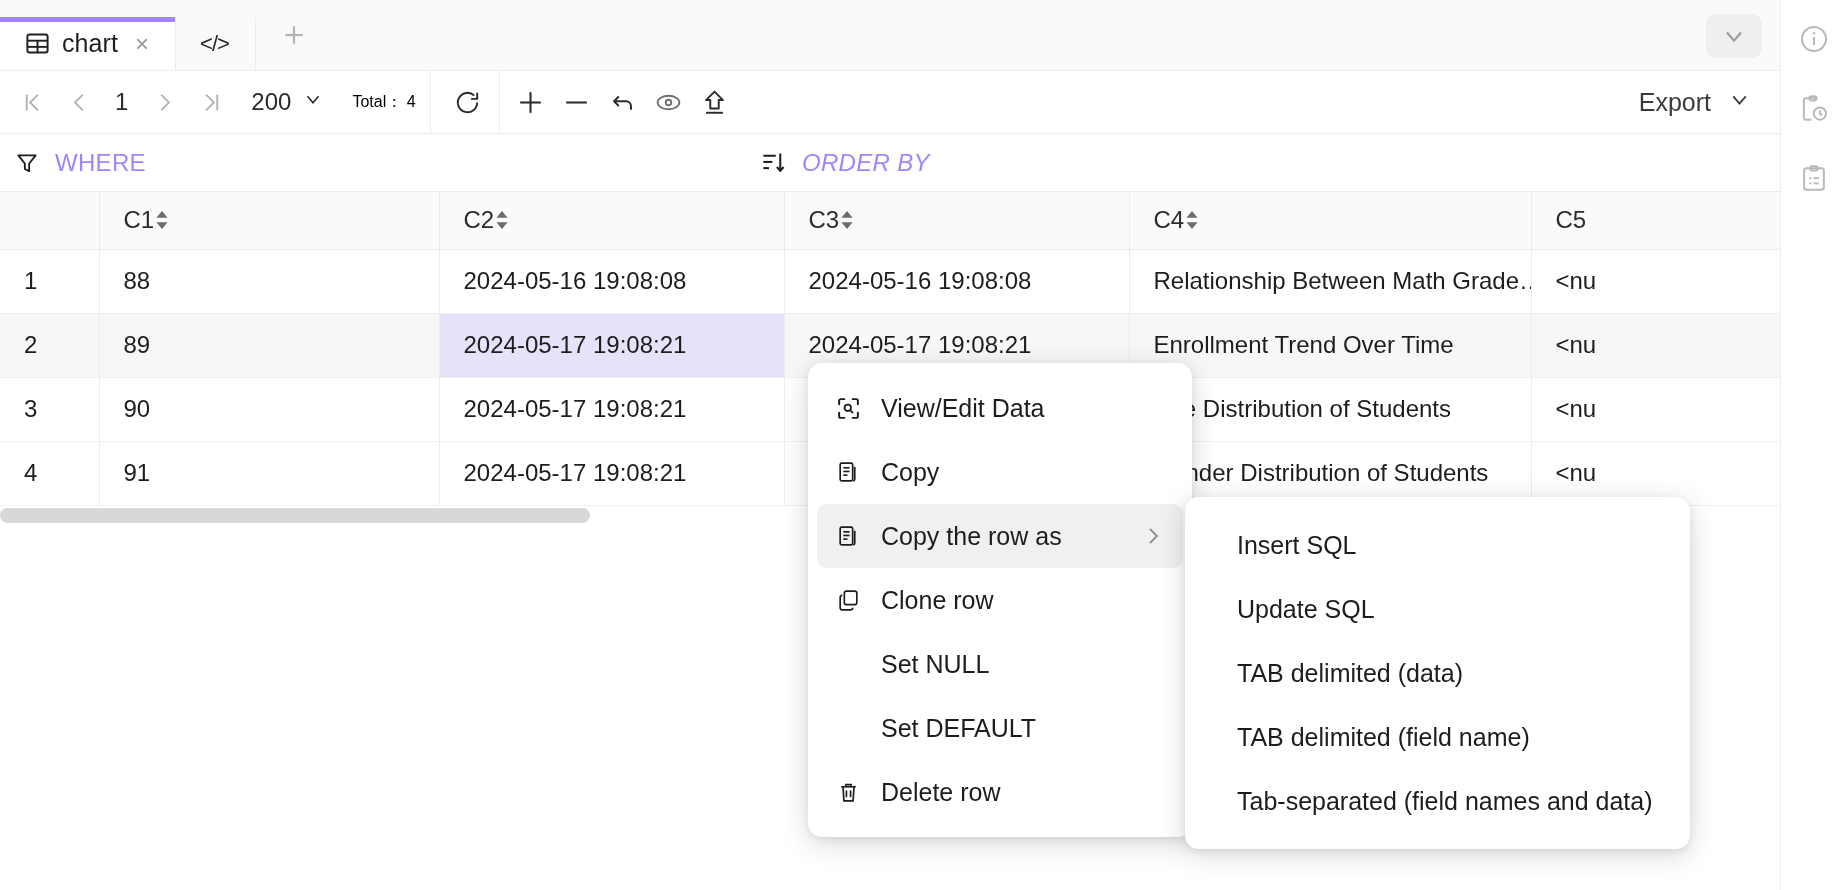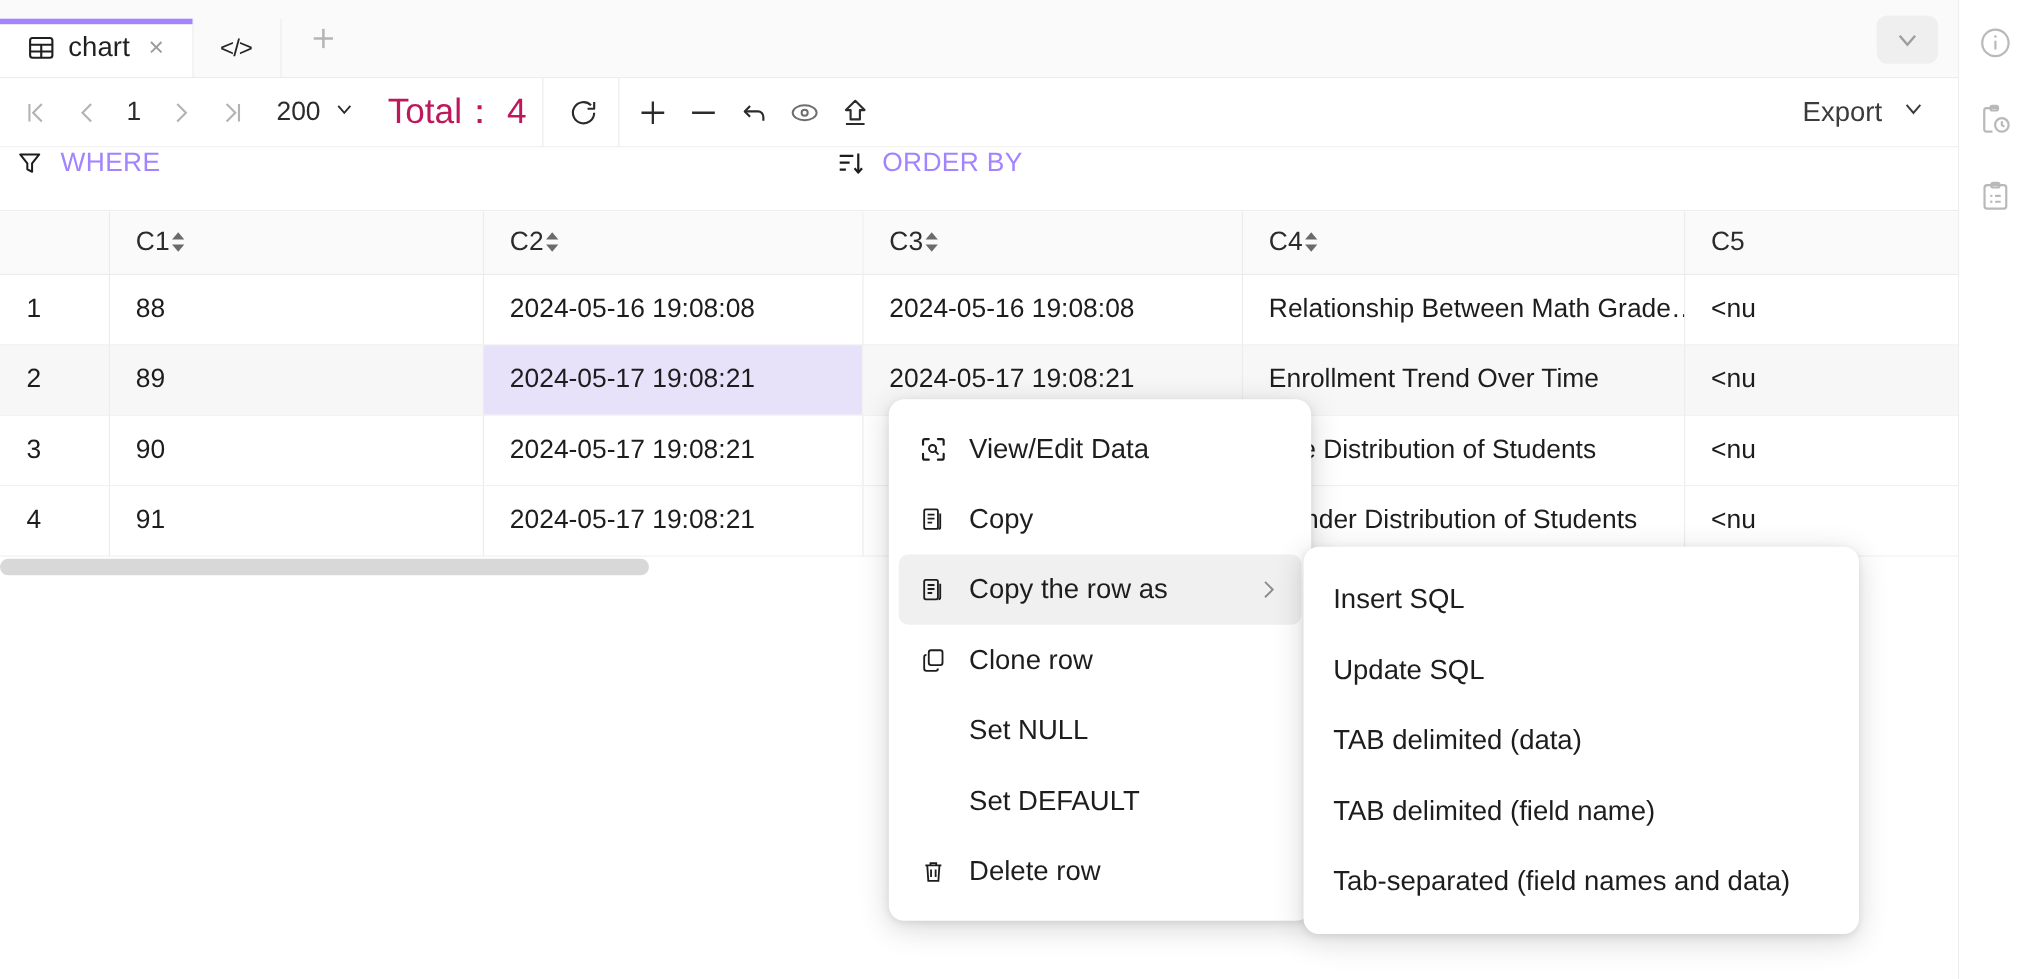--- a/index.html
+++ b/index.html
@@ -153,21 +153,21 @@
     text-align: center;
     cursor: text;
   }
   .tb-select {
     display: flex; align-items: center; gap: 11px;
     font-size: 24px; color: #2b2b2b;
     margin-left: 18px;
     cursor: pointer;
   }
   .tb-total {
-    font-size: 32px; color: #be185d;
+    font-size: 16px; color: #000000;
     margin-left: 28px;
     white-space: nowrap;
   }
   .tb-divider {
     width: 1px;
     height: 63px;
     background: #ececec;
     margin: 0 14px;
   }
   .tb-divider.tight { margin: 0 8px; }
@@ -178,33 +178,33 @@
     padding-right: 28px;
     cursor: pointer;
   }
 
   
   .filterbar {
     height: 58px;
     min-height: 58px;
     border-bottom: 1px solid #ececec;
     display: flex;
-    align-items: flex-start;
+    align-items: center;
     background: #ffffff;
     position: relative;
   }
   .filter-chip {
     display: flex;
     align-items: center;
     gap: 15px;
     cursor: pointer;
     user-select: none;
   }
   .filter-chip.where { margin-left: 14px; }
-  .filter-chip.orderby { position: absolute; left: 760px; }
+  .filter-chip.orderby { position: absolute; left: 760px; font-style: italic; }
   .filter-label {
     font-size: 24px;
     color: var(--accent, #a284ff);
     letter-spacing: .3px;
   }
   .filter-icon { display: flex; align-items: center; color: #1d1d1d; }
   .filter-icon svg { display: block; }
 
   
   .gridwrap {
@@ -322,21 +322,21 @@
 
   
   .submenu {
     position: absolute;
     left: 1185px;
     top: 497px;
     width: 505px;
     background: #ffffff;
     border-radius: 14px;
     box-shadow: 0 6px 28px rgba(0,0,0,.16), 0 2px 7px rgba(0,0,0,.08);
-    padding: 16px 0;
+    padding: 16px 25px;
     z-index: 21;
   }
   .sub-item {
     height: 64px;
     display: flex;
     align-items: center;
     padding: 0 27px;
     border-radius: 9px;
     font-size: 25px;
     color: #1d1d1d;

